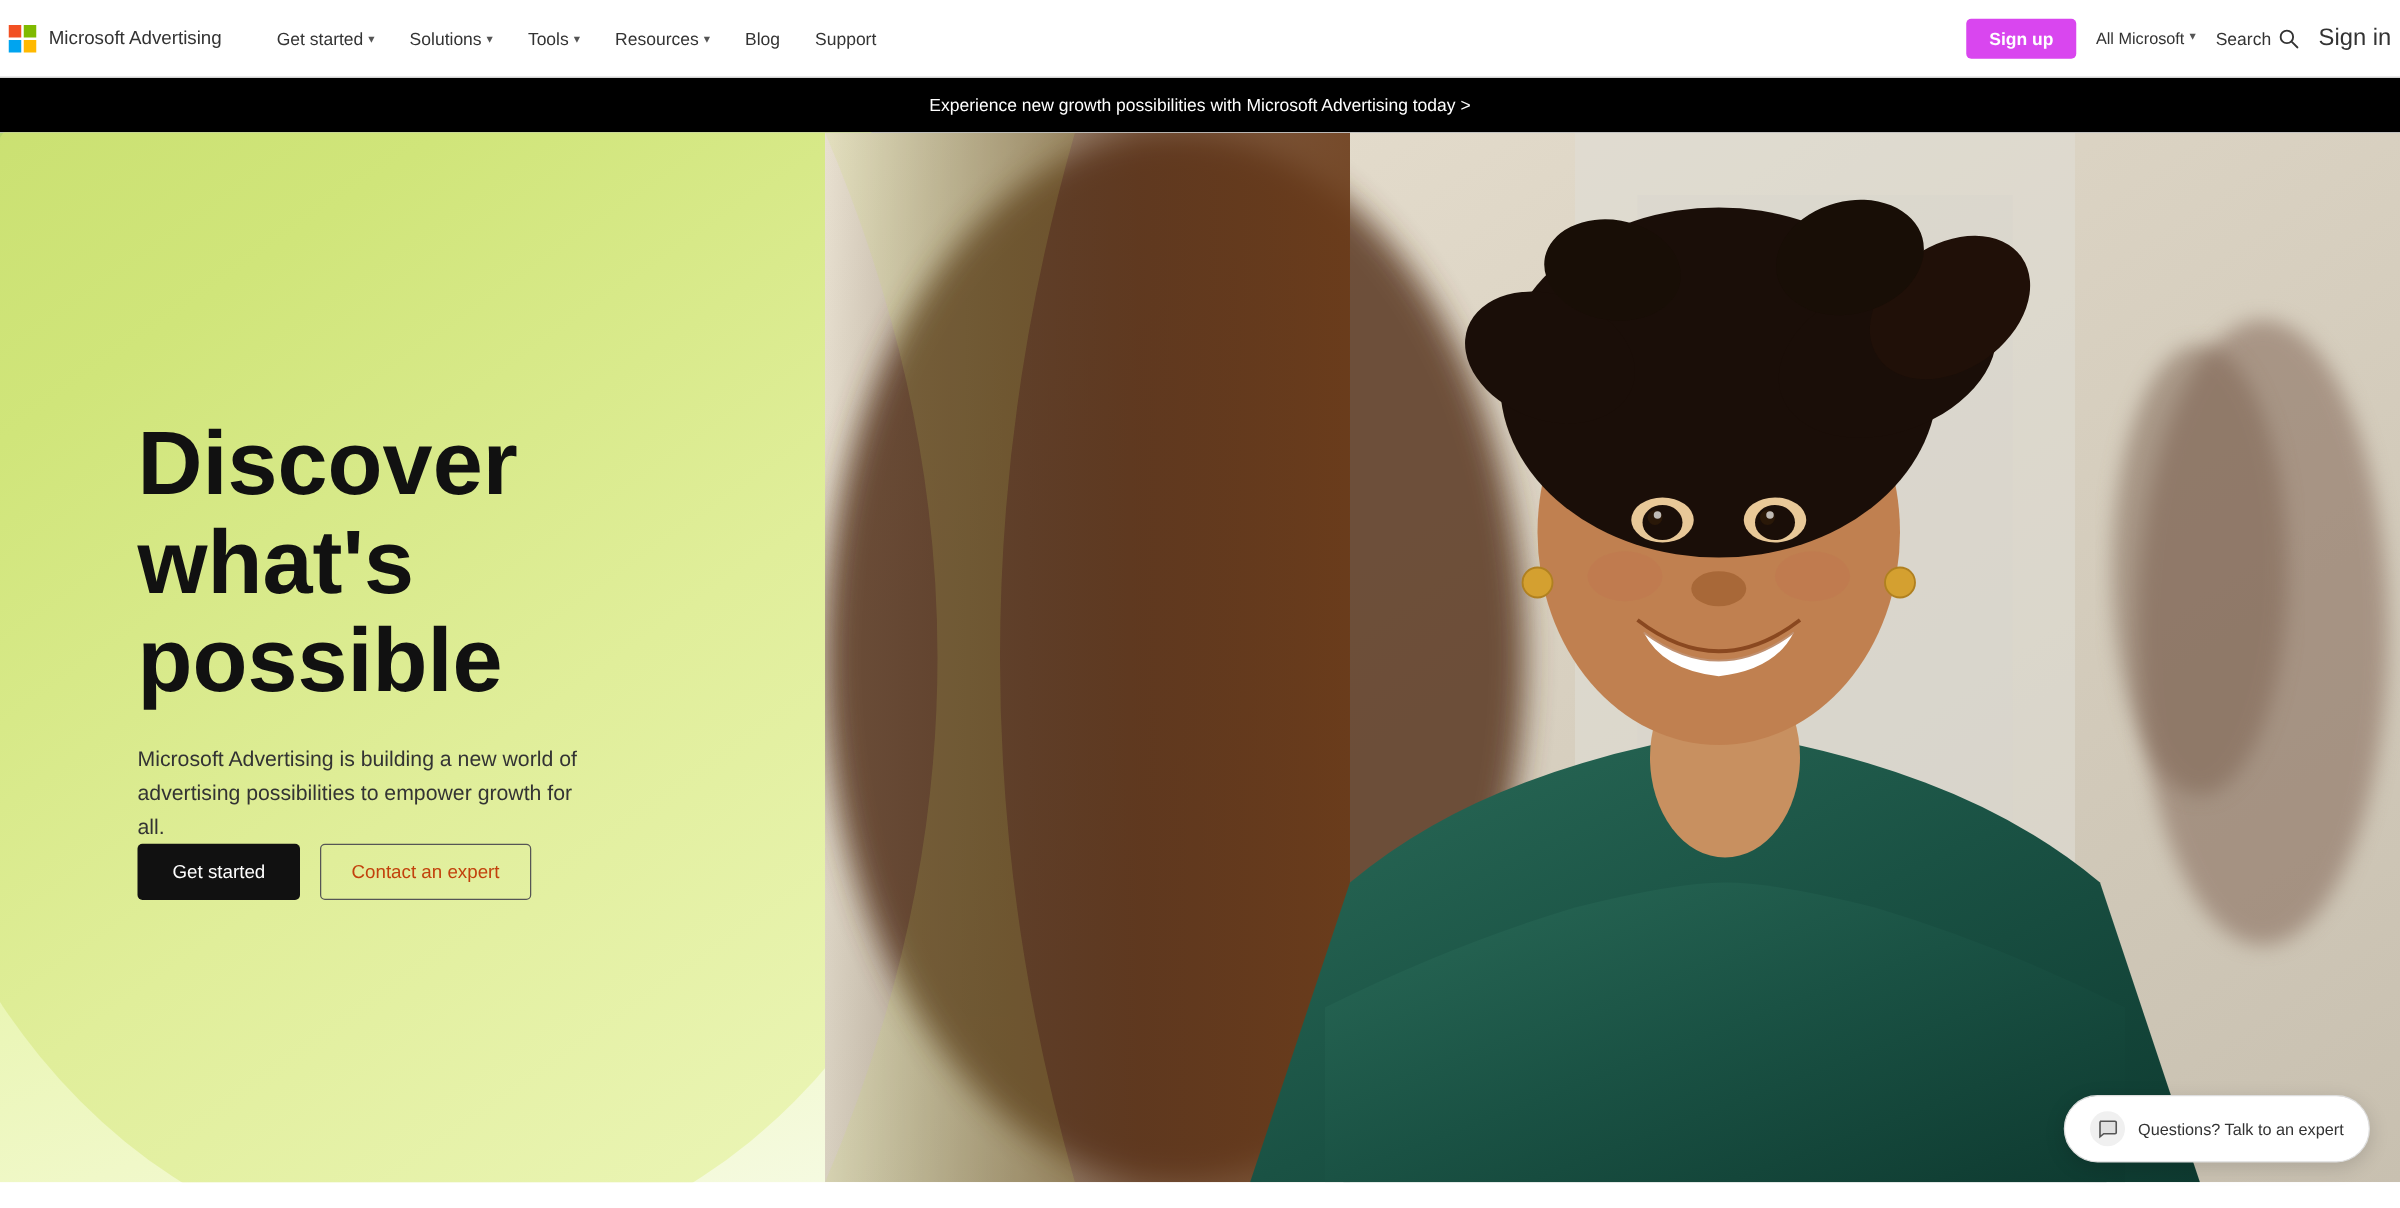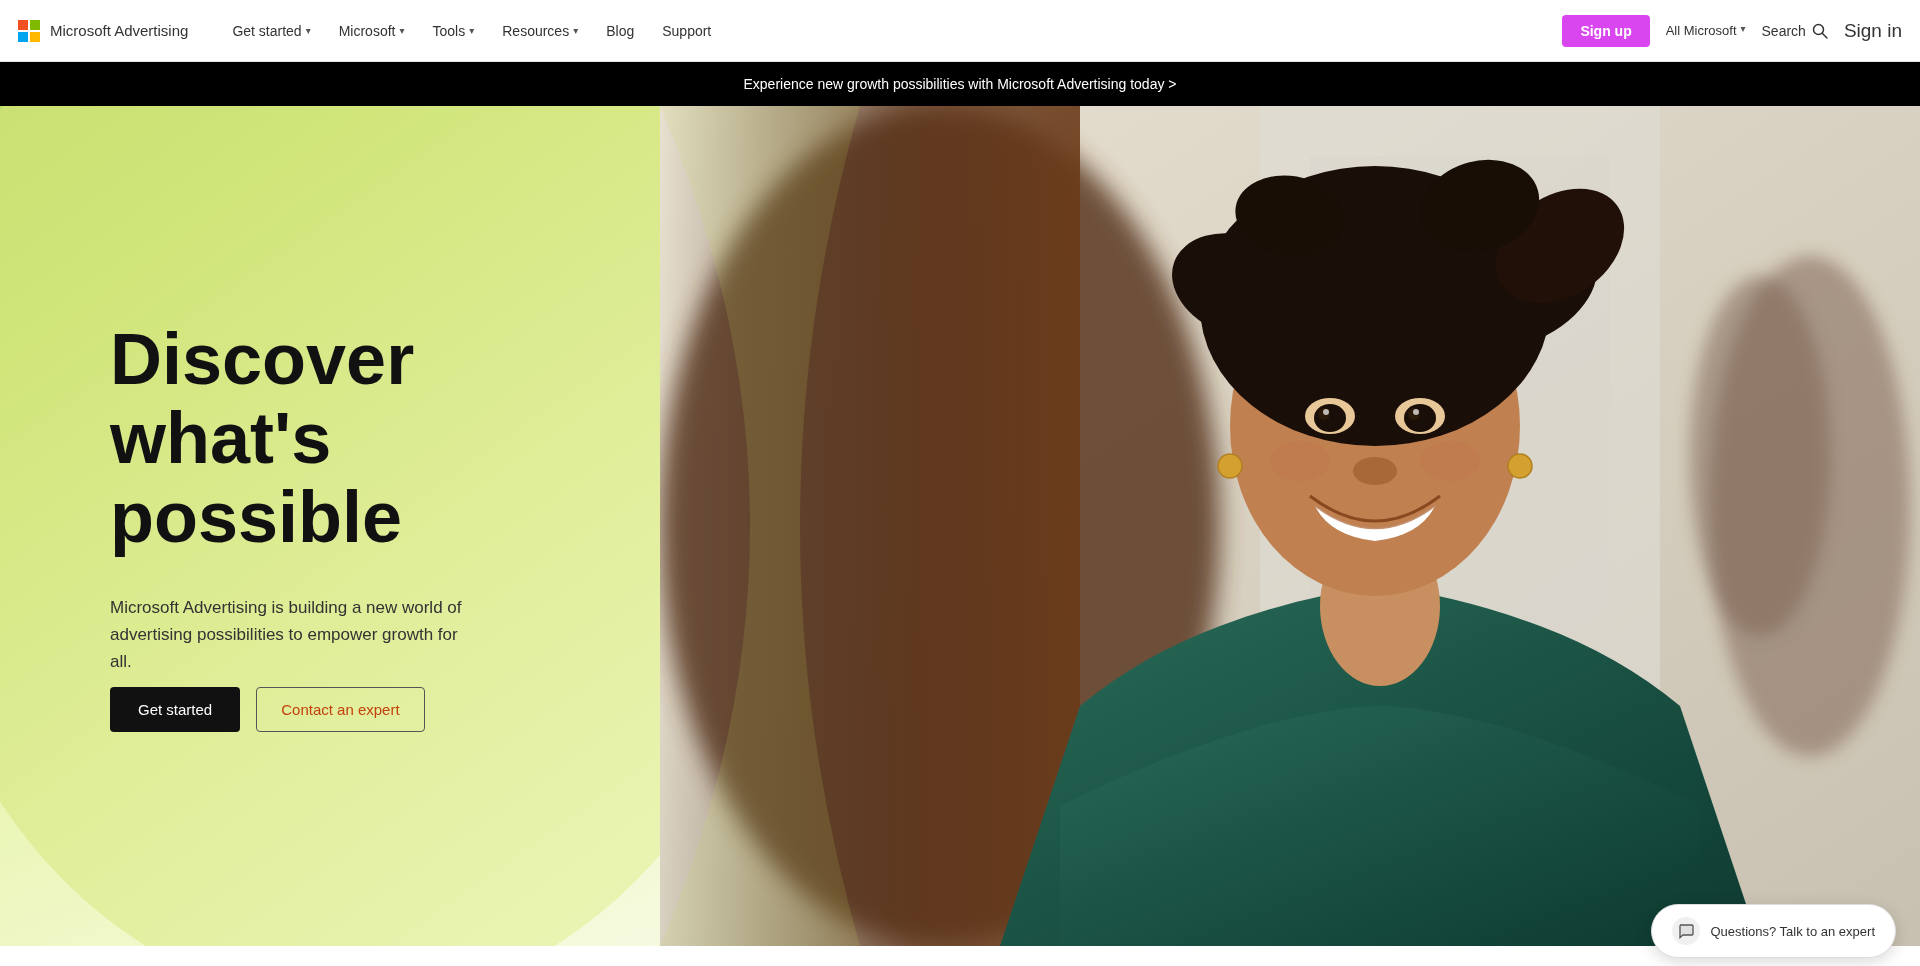--- a/index.html
+++ b/index.html
@@ -5,21 +5,21 @@
     * { margin: 0; padding: 0; box-sizing: border-box; }
     body { font-family: 'Segoe UI', Arial, sans-serif; overflow-x: hidden; width: 1920px; }
 
     
     .navbar {
       display: flex;
       align-items: center;
       height: 62px;
       background: #fff;
       border-bottom: 1px solid #e5e5e5;
-      padding: 0 18px;
+      padding: 0 7px;
       position: relative;
       z-index: 100;
     }
     .navbar-logo {
       display: flex;
       align-items: center;
       gap: 10px;
       margin-right: 32px;
       text-decoration: none;
     }
@@ -166,21 +166,20 @@
       position: absolute;
       top: 0;
       left: 0;
       width: 580px;
       height: 100%;
       z-index: 10;
       display: flex;
       flex-direction: column;
       justify-content: center;
       padding: 0 0 0 110px;
-      gap: 12px;
     }
     .hero-headline {
       font-size: 72px;
       font-weight: 700;
       color: #111;
       line-height: 1.1;
       margin-bottom: 24px;
     }
     .hero-subtitle {
       font-size: 17px;
@@ -210,21 +209,21 @@
       padding: 13px 24px;
       font-size: 15px;
       border-radius: 4px;
       cursor: pointer;
       font-weight: 500;
     }
 
     
     .chat-widget {
       position: fixed;
-      bottom: 8px;
+      bottom: 36px;
       right: 24px;
       background: #fff;
       border: 1px solid #ddd;
       border-radius: 50px;
       padding: 12px 20px;
       display: flex;
       align-items: center;
       gap: 10px;
       box-shadow: 0 4px 16px rgba(0,0,0,0.15);
       cursor: pointer;
@@ -265,21 +264,21 @@
     </div>
     <span class="navbar-brand">Microsoft Advertising</span>
   </a>
 
   <nav class="navbar-nav">
     <a class="nav-item" href="#">
       <span>Get started</span>
       <span class="nav-chevron">▾</span>
     </a>
     <a class="nav-item" href="#">
-      <span>Microsoft</span>
+      <span>Solutions</span>
       <span class="nav-chevron">▾</span>
     </a>
     <a class="nav-item" href="#">
       <span>Tools</span>
       <span class="nav-chevron">▾</span>
     </a>
     <a class="nav-item" href="#">
       <span>Resources</span>
       <span class="nav-chevron">▾</span>
     </a>

